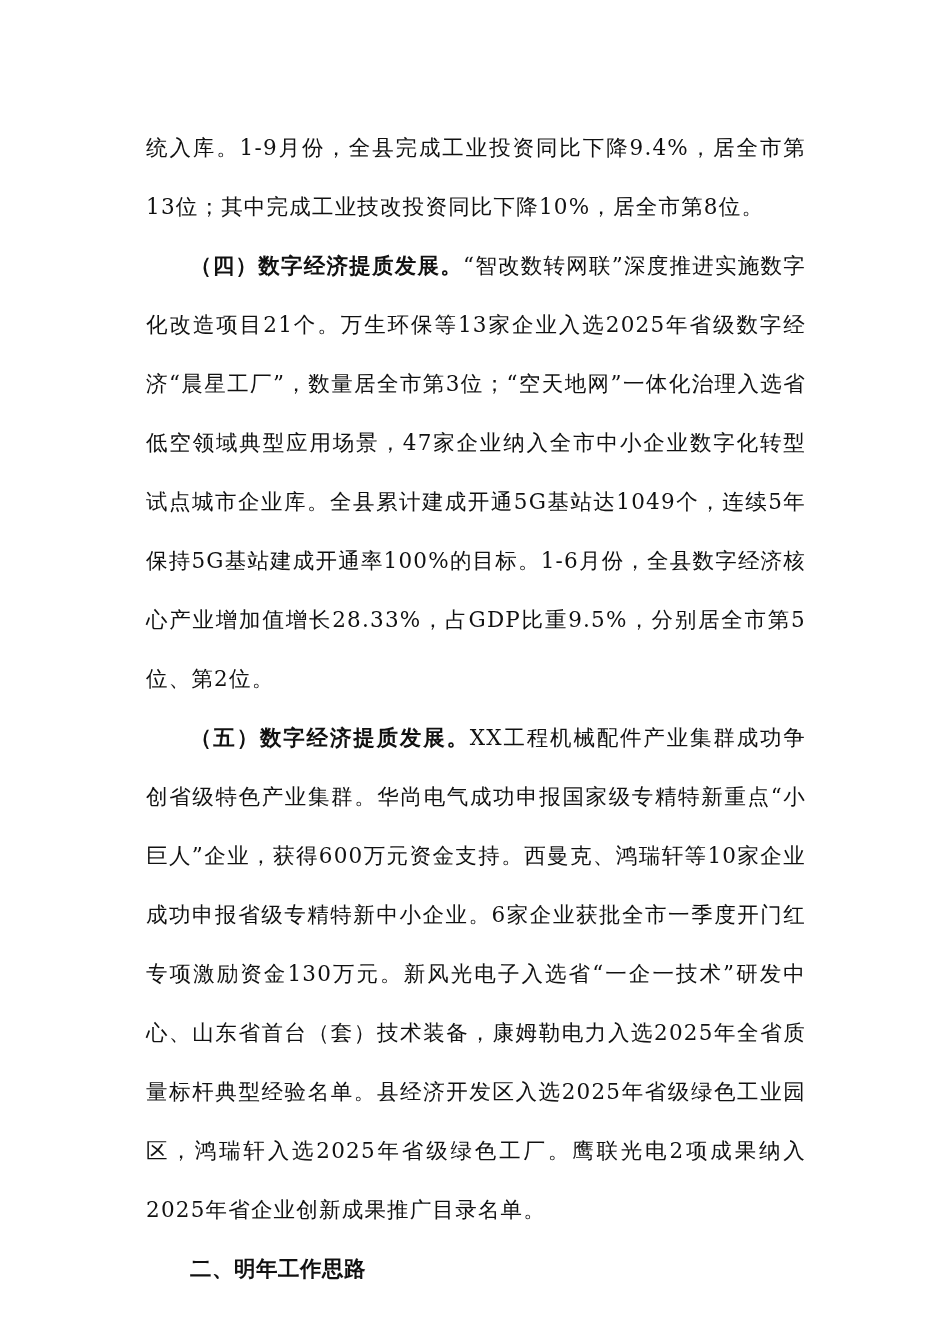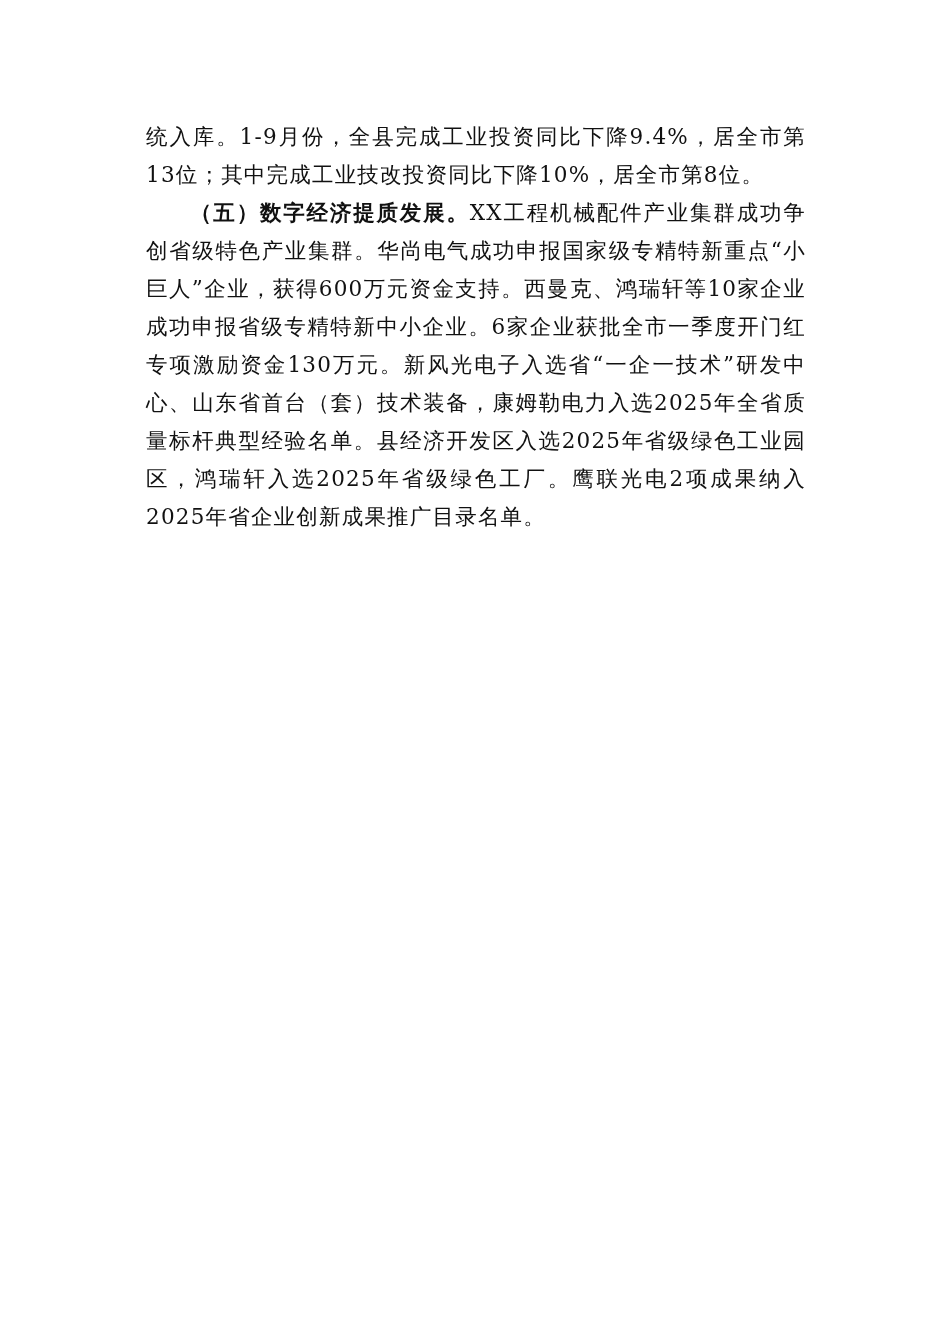--- a/index.html
+++ b/index.html
@@ -5,21 +5,21 @@
   html, body { margin: 0; padding: 0; background: #ffffff; }
   body { width: 950px; height: 1344px; position: relative; overflow: hidden; }
   .page {
     position: absolute;
     left: 146px;
     top: 118px;
     width: 660px;
     color: #111111;
     font-family: "DejaVu Serif", "Liberation Serif", serif;
     font-size: 21.5px;
-    line-height: 38px;
+    line-height: 59px;
     letter-spacing: 1.2px;
     text-align: justify;
   }
   .para { margin: 0; text-align: justify; text-align-last: left; }
   .indent { text-indent: 44px; }
   .lead { font-weight: bold; }
   .section-heading {
     margin: 0;
     text-indent: 44px;
     font-family: "DejaVu Sans", "Liberation Sans", sans-serif;
@@ -29,15 +29,19 @@
   }
 </style>
 </head>
 <body>
 
 <div class="page">
   <p class="para">
     <span>统入库。1-9月份，全县完成工业投资同比下降9.4%，居全市第13位；其中完成工业技改投资同比下降10%，居全市第8位。</span>
   </p>
   <p class="para indent">
+    <span class="lead">（四）数字经济提质发展。</span><span>“智改数转网联”深度推进实施数字化改造项目21个。万生环保等13家企业入选2025年省级数字经济“晨星工厂”，数量居全市第3位；“空天地网”一体化治理入选省低空领域典型应用场景，47家企业纳入全市中小企业数字化转型试点城市企业库。全县累计建成开通5G基站达1049个，连续5年保持5G基站建成开通率100%的目标。1-6月份，全县数字经济核心产业增加值增长28.33%，占GDP比重9.5%，分别居全市第5位、第2位。</span>
+  </p>
+  <p class="para indent">
     <span class="lead">（五）数字经济提质发展。</span><span>XX工程机械配件产业集群成功争创省级特色产业集群。华尚电气成功申报国家级专精特新重点“小巨人”企业，获得600万元资金支持。西曼克、鸿瑞轩等10家企业成功申报省级专精特新中小企业。6家企业获批全市一季度开门红专项激励资金130万元。新风光电子入选省“一企一技术”研发中心、山东省首台（套）技术装备，康姆勒电力入选2025年全省质量标杆典型经验名单。县经济开发区入选2025年省级绿色工业园区，鸿瑞轩入选2025年省级绿色工厂。鹰联光电2项成果纳入2025年省企业创新成果推广目录名单。</span>
   </p>
+  <p class="section-heading">二、明年工作思路</p>
 </div>
 
 </body></html>

